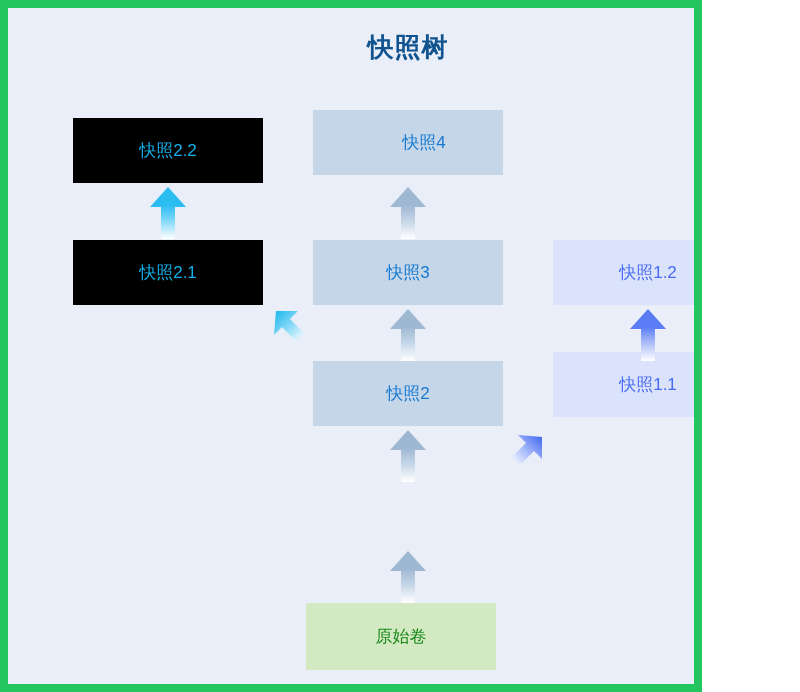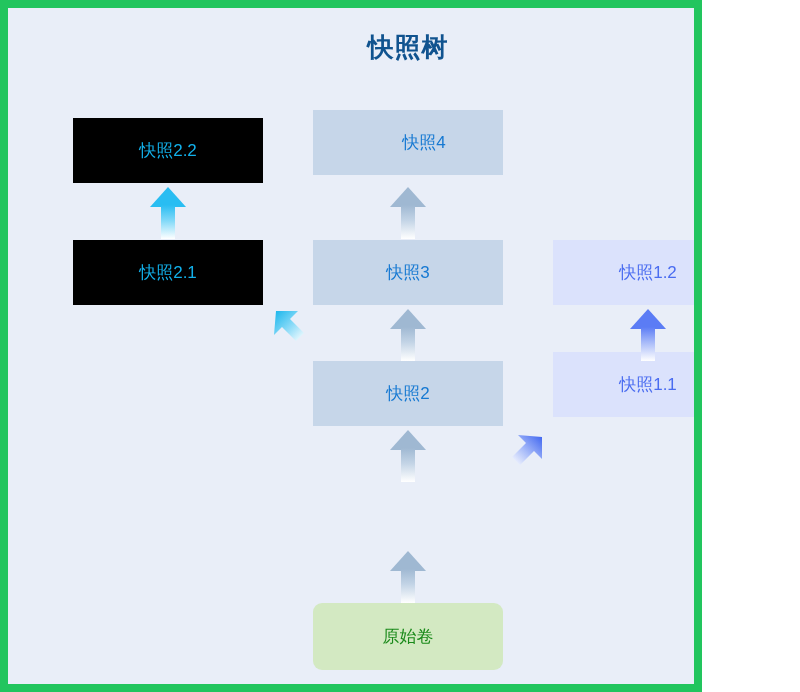--- a/index.html
+++ b/index.html
@@ -107,21 +107,21 @@
 
   <div class="node steel" style="left:305px; top:232px;text-align:center;">
     <span>快照3</span>
   </div>
 
   <div class="node steel" style="left:305px; top:353px;align-items:center;">
     <span>快照2</span>
   </div>
 
 
-  <div class="node green" style="left:305px; top:595px;border-radius:9px;">
+  <div class="node green" style="left:298px; top:595px;">
     <span>原始卷</span>
   </div>
 
   <div class="node lav" style="left:545px; top:232px;">
     <span>快照1.2</span>
   </div>
 
   <div class="node lav" style="left:545px; top:344px;">
     <span>快照1.1</span>
   </div>

